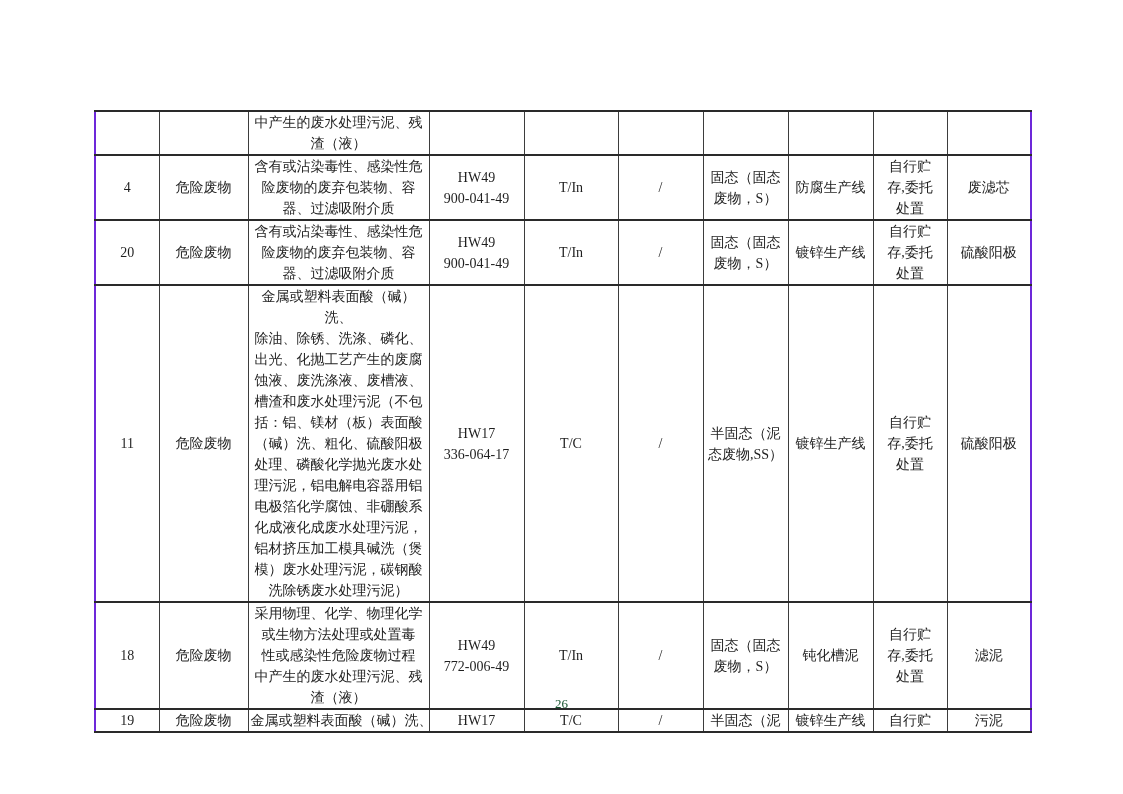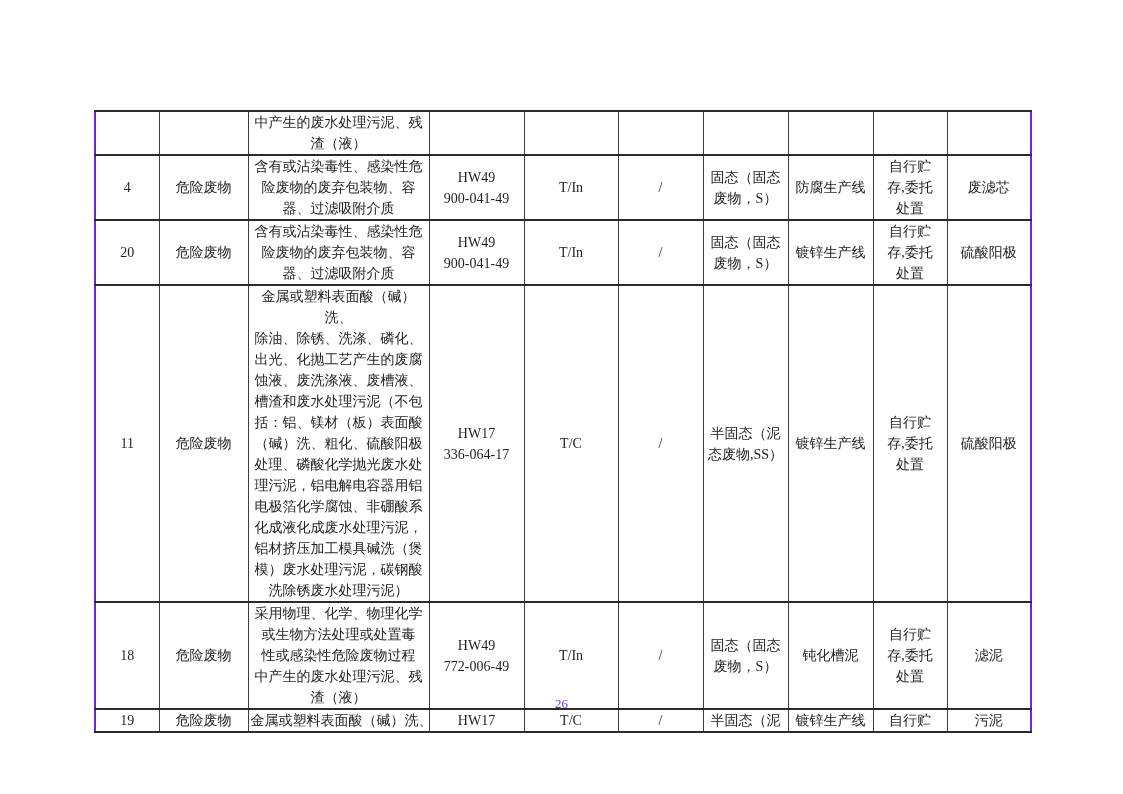--- a/index.html
+++ b/index.html
@@ -44,21 +44,21 @@
   tr.rh4 { height: 101px; }
   tr.rh5 { height: 21px; }
   tr.rh5 td { white-space: nowrap; }
   .page-number {
     position: absolute;
     top: 696px;
     left: 0;
     width: 100%;
     text-align: center;
     font-size: 13px;
-    color: #6d28d9;
+    color: #14532d;
   }
 </style>
 </head>
 <body>
 
 <div class="page">
 
   <table class="waste-table">
     <colgroup>
       <col style="width:64px">

